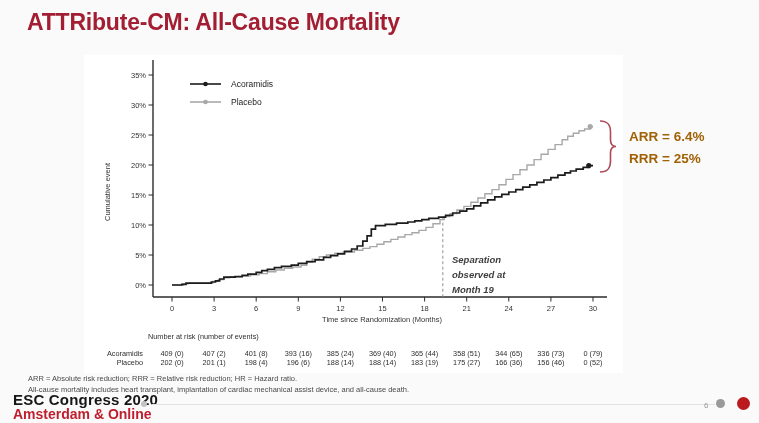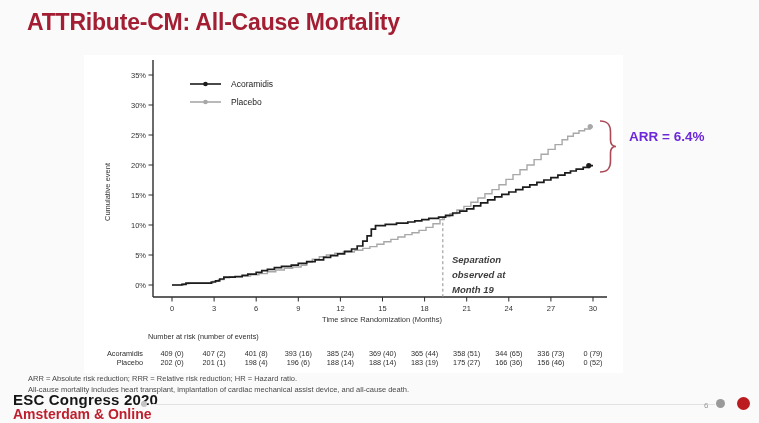--- a/index.html
+++ b/index.html
@@ -1,21 +1,21 @@
 <!DOCTYPE html>
 <html><head>
 <meta charset="utf-8">
 <style>
   html,body{margin:0;padding:0;background:#fafafa;}
   #slide{position:relative;width:759px;height:423px;background:#fafafa;overflow:hidden;
          font-family:"Liberation Sans",sans-serif;}
   #chart-panel{position:absolute;left:84px;top:55px;width:539px;height:318px;background:#ffffff;}
   #chart-svg{display:block;width:539px;height:318px;}
   .title{position:absolute;left:27px;top:9px;font-size:23px;font-weight:700;color:#A31E32;letter-spacing:-0.2px;}
-  .arrbox{position:absolute;left:629px;top:126px;font-size:13.5px;font-weight:700;color:#6d28d9;line-height:22px;}
+  .arrbox{position:absolute;left:629px;top:126px;font-size:13.5px;font-weight:700;color:#a16207;line-height:22px;}
   .footnote{position:absolute;left:28px;font-size:7.5px;color:#4a4a4a;}
   #fn1{top:374px;} #fn2{top:385px;}
   .congress{position:absolute;left:13px;top:391px;font-size:15px;font-weight:700;color:#161616;letter-spacing:0.2px;}
   .location{position:absolute;left:13px;top:406px;font-size:14px;font-weight:700;color:#BE1E2D;}
   .pager-line{position:absolute;left:152px;top:404px;width:563px;height:1px;background:#e2e2e2;}
   .dot-sm{position:absolute;left:141px;top:401px;width:6px;height:6px;border-radius:50%;background:#c4c4c4;}
   .page-num{position:absolute;left:704px;top:401px;font-size:8px;color:#999;}
   .dot-md{position:absolute;left:716px;top:399px;width:9px;height:9px;border-radius:50%;background:#9a9a9a;}
   .dot-red{position:absolute;left:737px;top:397px;width:13px;height:13px;border-radius:50%;background:#BB1A1E;}
 </style>
@@ -122,20 +122,21 @@
           <text x="382.693" y="310" fill="#2e2e2e" font-size="7.3" text-anchor="middle">175 (27)</text>
           <text x="424.792" y="310" fill="#2e2e2e" font-size="7.3" text-anchor="middle">166 (36)</text>
           <text x="466.89099999999996" y="310" fill="#2e2e2e" font-size="7.3" text-anchor="middle">156 (46)</text>
           <text x="508.99" y="310" fill="#2e2e2e" font-size="7.3" text-anchor="middle">0 (52)</text>
         </g>
       </svg>
   </div>
 
   <div class="arrbox">
     <div>ARR = 6.4%</div>
+    <div>RRR = 25%</div>
   </div>
 
   <div class="footnote" id="fn2">All-cause mortality includes heart transplant, implantation of cardiac mechanical assist device, and all-cause death.</div>
   <div class="footnote" id="fn1">ARR = Absolute risk reduction; RRR = Relative risk reduction; HR = Hazard ratio.</div>
 
   <div class="congress">ESC Congress 2020</div>
   <div class="location">Amsterdam &amp; Online</div>
 
   <div class="dot-sm"></div>
   <div class="pager-line"></div>

